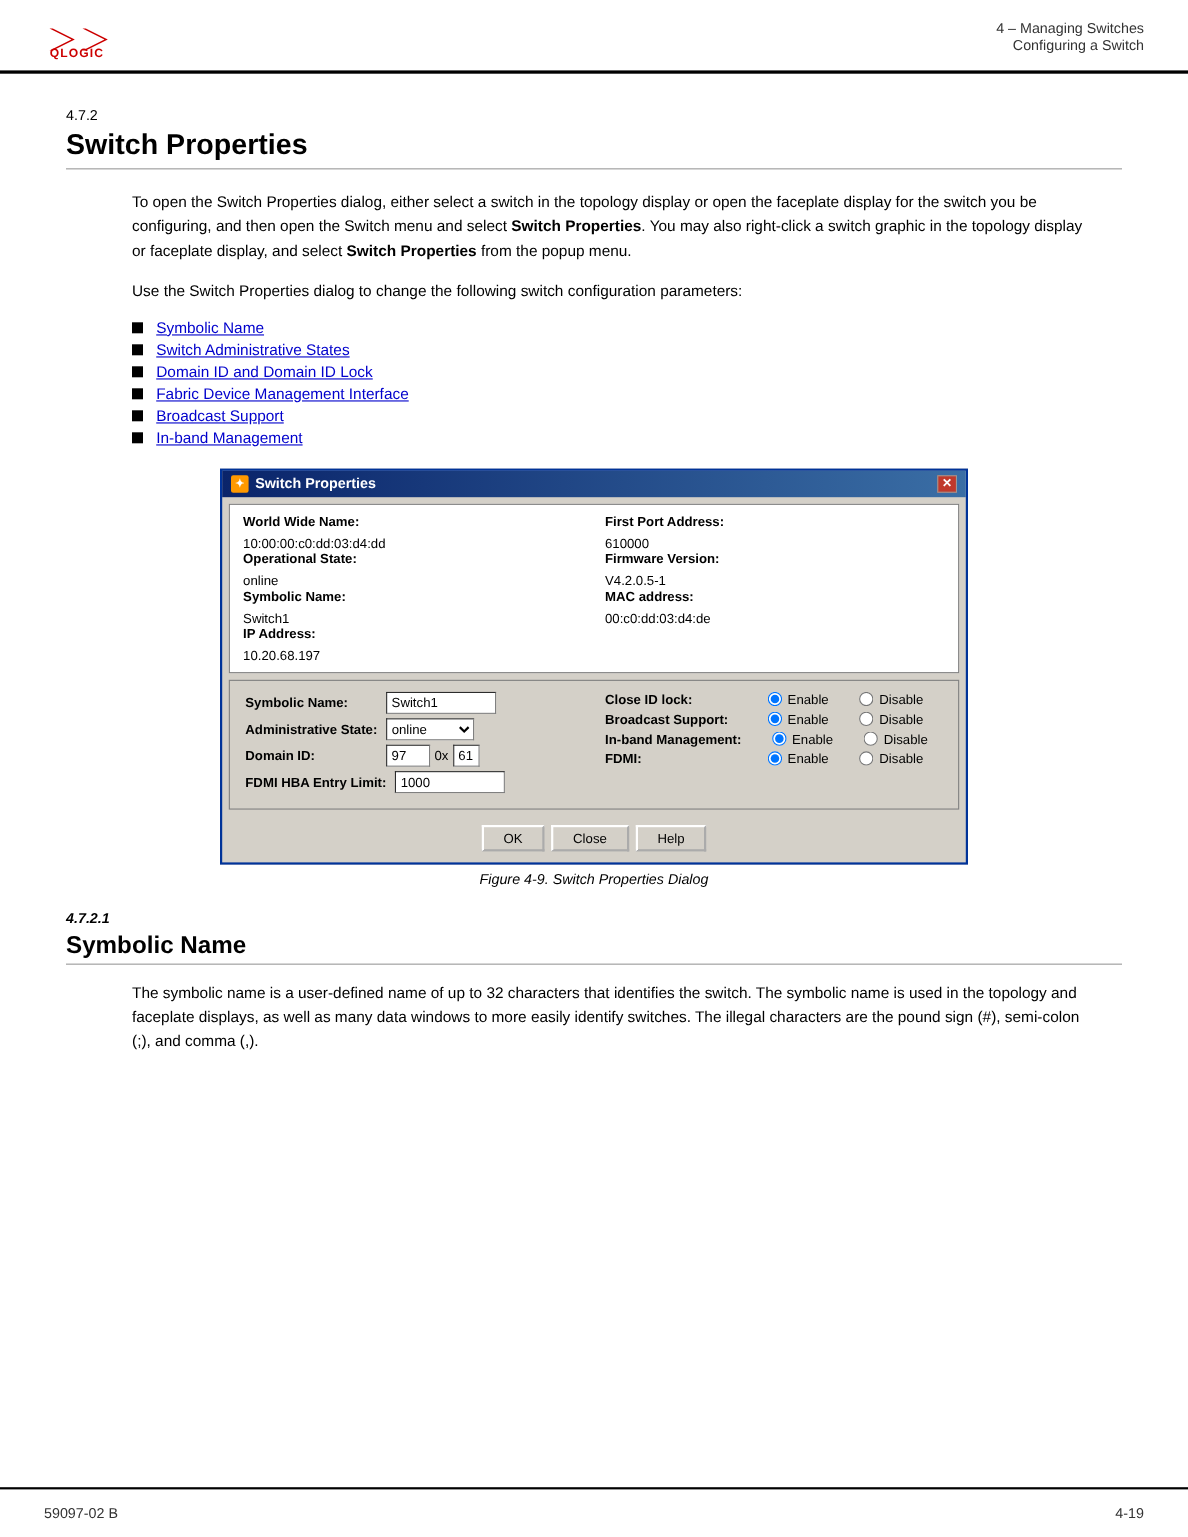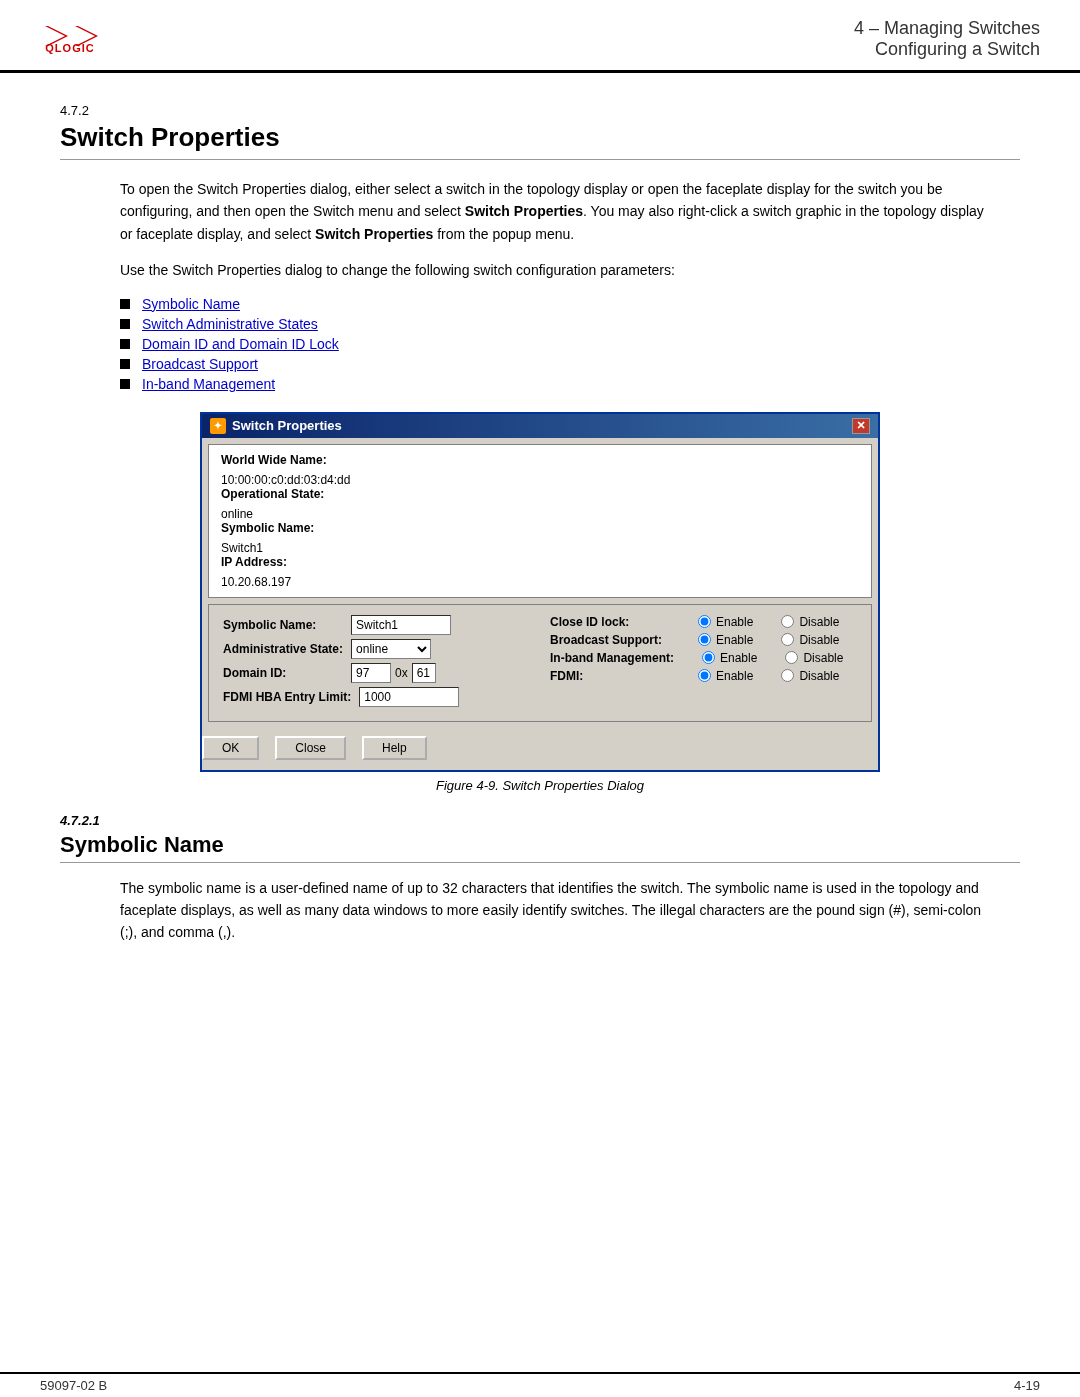--- a/index.html
+++ b/index.html
@@ -20,21 +20,21 @@
       padding: 18px 40px 10px 40px;
       border-bottom: 3px solid #000;
     }
     .logo-area {
       display: flex;
       flex-direction: column;
       align-items: center;
     }
     .header-right {
       text-align: right;
-      font-size: 18px;
+      font-size: 13px;
       color: #333;
     }
 
     
     .content {
       padding: 30px 60px 30px 60px;
     }
 
     
     .section-num {
@@ -223,22 +223,22 @@
       display: flex;
       align-items: center;
       gap: 4px;
     }
     .hex-prefix {
       font-size: 12px;
     }
 
     .dialog-buttons {
       display: flex;
-      justify-content: flex-start;
-      gap: 16px;
+      justify-content: center;
+      gap: 6px;
       padding: 8px 0 10px 0;
     }
     .dialog-btn {
       background: #d4d0c8;
       border: 2px outset #fff;
       padding: 3px 18px;
       font-size: 12px;
       cursor: pointer;
       min-width: 55px;
       text-align: center;
@@ -269,21 +269,21 @@
     }
 
     
     .footer {
       position: absolute;
       bottom: 0;
       left: 0;
       right: 0;
       display: flex;
       justify-content: space-between;
-      padding: 4px 40px;
+      padding: 14px 40px;
       border-top: 2px solid #000;
       font-size: 13px;
       color: #333;
       margin-top: 20px;
     }
 
     .page-wrapper {
       position: relative;
       min-height: 1397px;
     }
@@ -339,20 +339,24 @@
       <li>
         <span class="bullet-square"></span>
         <a class="bullet-link" href="#">Switch Administrative States</a>
       </li>
       <li>
         <span class="bullet-square"></span>
         <a class="bullet-link" href="#">Domain ID and Domain ID Lock</a>
       </li>
       <li>
         <span class="bullet-square"></span>
+        <a class="bullet-link" href="#">Fabric Device Management Interface</a>
+      </li>
+      <li>
+        <span class="bullet-square"></span>
         <a class="bullet-link" href="#">Broadcast Support</a>
       </li>
       <li>
         <span class="bullet-square"></span>
         <a class="bullet-link" href="#">In-band Management</a>
       </li>
     </ul>
 
     <div class="dialog-wrapper">
       <div class="dialog-box">
@@ -379,20 +383,34 @@
             <div class="info-row">
               <span class="info-label">Symbolic Name:</span>
               <span class="info-value">Switch1</span>
             </div>
             <div class="info-row">
               <span class="info-label">IP Address:</span>
               <span class="info-value">10.20.68.197</span>
             </div>
           </div>
 
+          <div>
+            <div class="info-row">
+              <span class="info-label">First Port Address:</span>
+              <span class="info-value">610000</span>
+            </div>
+            <div class="info-row">
+              <span class="info-label">Firmware Version:</span>
+              <span class="info-value">V4.2.0.5-1</span>
+            </div>
+            <div class="info-row">
+              <span class="info-label">MAC address:</span>
+              <span class="info-value">00:c0:dd:03:d4:de</span>
+            </div>
+          </div>
         </div>
 
         <div class="dialog-fields-section">
 
           <div>
             <div class="field-row">
               <span class="field-label">Symbolic Name:</span>
               <input type="text" class="field-input" value="Switch1" style="">
             </div>
             <div class="field-row">

